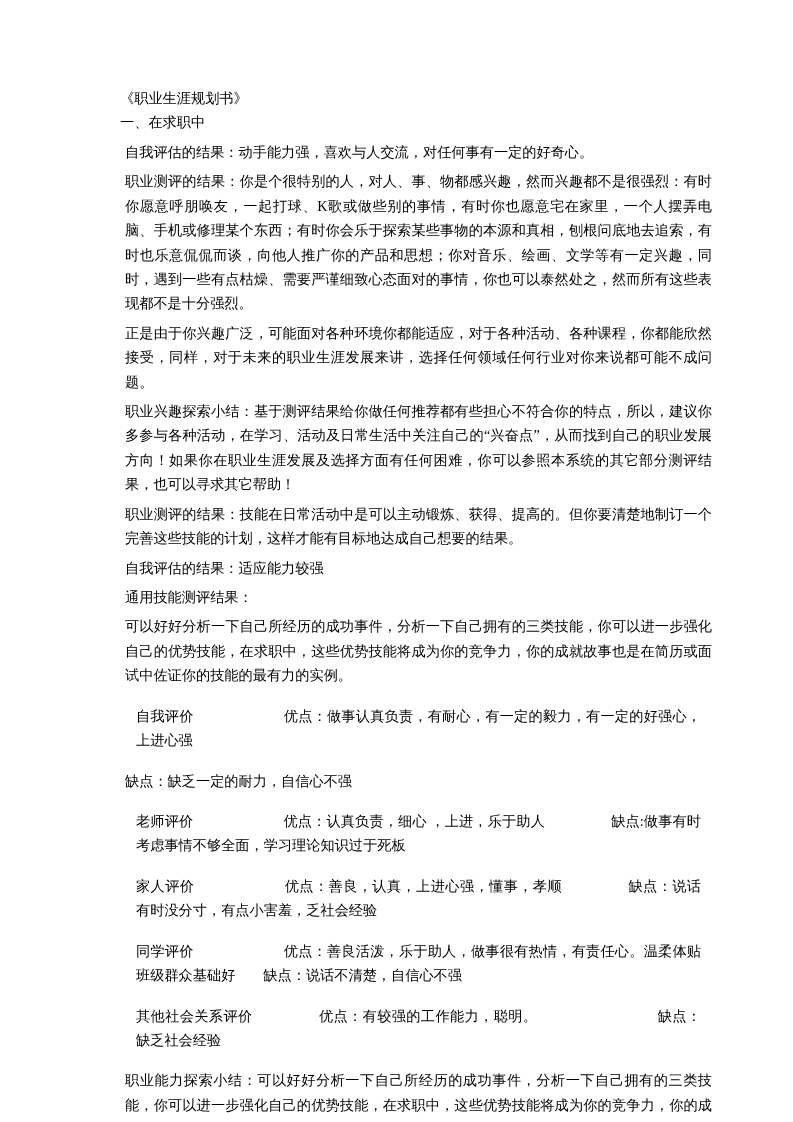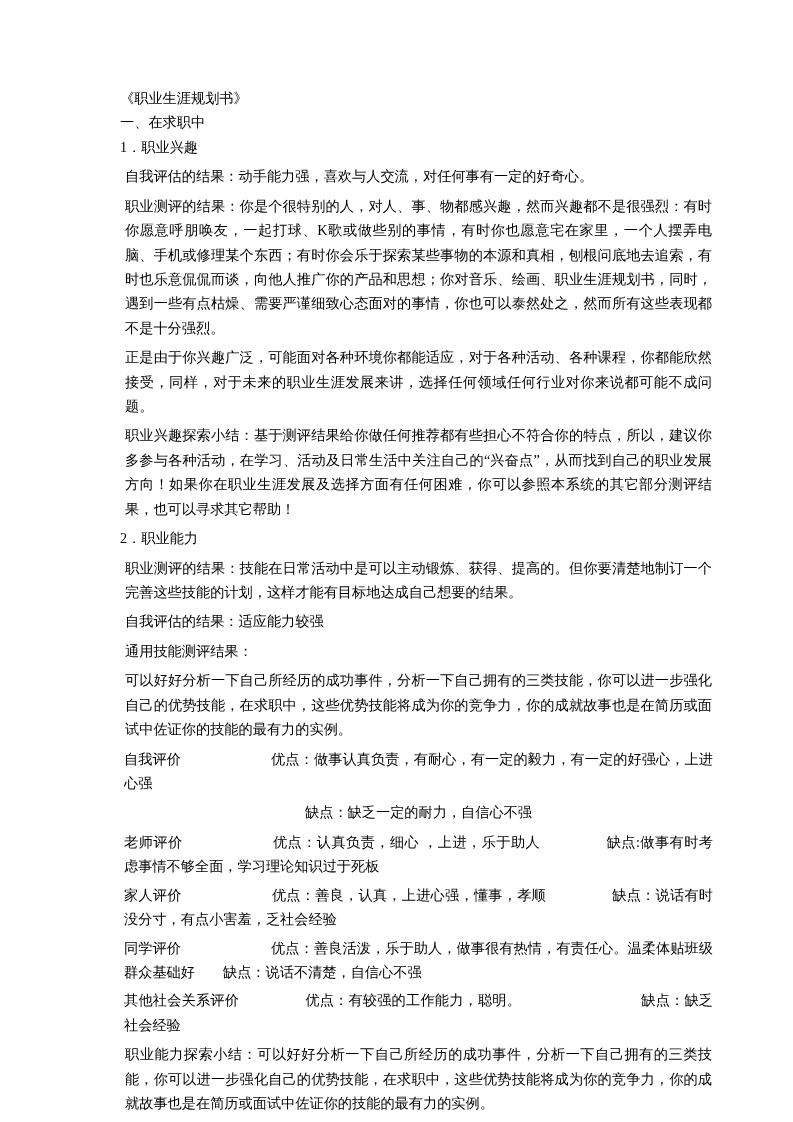--- a/index.html
+++ b/index.html
@@ -27,31 +27,31 @@
     line-height: 1.72;
     text-align: justify;
     text-justify: inter-ideograph;
   }
   .para {
     margin: 5px;
     text-indent: 0;
     white-space: normal;
   }
   .para.center {
-    text-align: center;
+    text-align: left;
     text-indent: 0;
   }
   .heading {
     margin: 0;
     font-size: 14.2px;
     font-weight: normal;
     line-height: 1.72;
   }
   .eval-row {
-    margin: 4px;
+    margin: 16px;
     line-height: 1.72;
   }
   .gap-sm {
     display: inline-block;
     width: 90px;
   }
   .gap-md {
     display: inline-block;
     width: 66px;
   }
@@ -67,27 +67,25 @@
 </head>
 <body>
 
 <div class="page">
   <div class="doc-body">
 
     <p class="heading">《职业生涯规划书》</p>
 
     <p class="heading">一、在求职中</p>
 
-    <p class="heading">1．职业兴趣</p>
     <p class="para">自我评估的结果：动手能力强，喜欢与人交流，对任何事有一定的好奇心。</p>
-    <p class="para">职业测评的结果：你是个很特别的人，对人、事、物都感兴趣，然而兴趣都不是很强烈：有时你愿意呼朋唤友，一起打球、K歌或做些别的事情，有时你也愿意宅在家里，一个人摆弄电脑、手机或修理某个东西；有时你会乐于探索某些事物的本源和真相，刨根问底地去追索，有时也乐意侃侃而谈，向他人推广你的产品和思想；你对音乐、绘画、职业生涯规划书，同时，遇到一些有点枯燥、需要严谨细致心态面对的事情，你也可以泰然处之，然而所有这些表现都不是十分强烈。</p>
+    <p class="para">职业测评的结果：你是个很特别的人，对人、事、物都感兴趣，然而兴趣都不是很强烈：有时你愿意呼朋唤友，一起打球、K歌或做些别的事情，有时你也愿意宅在家里，一个人摆弄电脑、手机或修理某个东西；有时你会乐于探索某些事物的本源和真相，刨根问底地去追索，有时也乐意侃侃而谈，向他人推广你的产品和思想；你对音乐、绘画、文学等有一定兴趣，同时，遇到一些有点枯燥、需要严谨细致心态面对的事情，你也可以泰然处之，然而所有这些表现都不是十分强烈。</p>
     <p class="para">正是由于你兴趣广泛，可能面对各种环境你都能适应，对于各种活动、各种课程，你都能欣然接受，同样，对于未来的职业生涯发展来讲，选择任何领域任何行业对你来说都可能不成问题。</p>
     <p class="para">职业兴趣探索小结：基于测评结果给你做任何推荐都有些担心不符合你的特点，所以，建议你多参与各种活动，在学习、活动及日常生活中关注自己的“兴奋点”，从而找到自己的职业发展方向！如果你在职业生涯发展及选择方面有任何困难，你可以参照本系统的其它部分测评结果，也可以寻求其它帮助！</p>
 
-    <p class="heading">2．职业能力</p>
     <p class="para">职业测评的结果：技能在日常活动中是可以主动锻炼、获得、提高的。但你要清楚地制订一个完善这些技能的计划，这样才能有目标地达成自己想要的结果。</p>
     <p class="para">自我评估的结果：适应能力较强</p>
     <p class="para">通用技能测评结果：</p>
     <p class="para">可以好好分析一下自己所经历的成功事件，分析一下自己拥有的三类技能，你可以进一步强化自己的优势技能，在求职中，这些优势技能将成为你的竞争力，你的成就故事也是在简历或面试中佐证你的技能的最有力的实例。</p>
 
 
     <p class="eval-row">
       <span>自我评价</span><span class="gap-sm"></span><span>优点：</span><span>做事认真负责，有耐心，有一定的毅力，有一定的好强心，上进心强</span>
     </p>
     <p class="para center">

